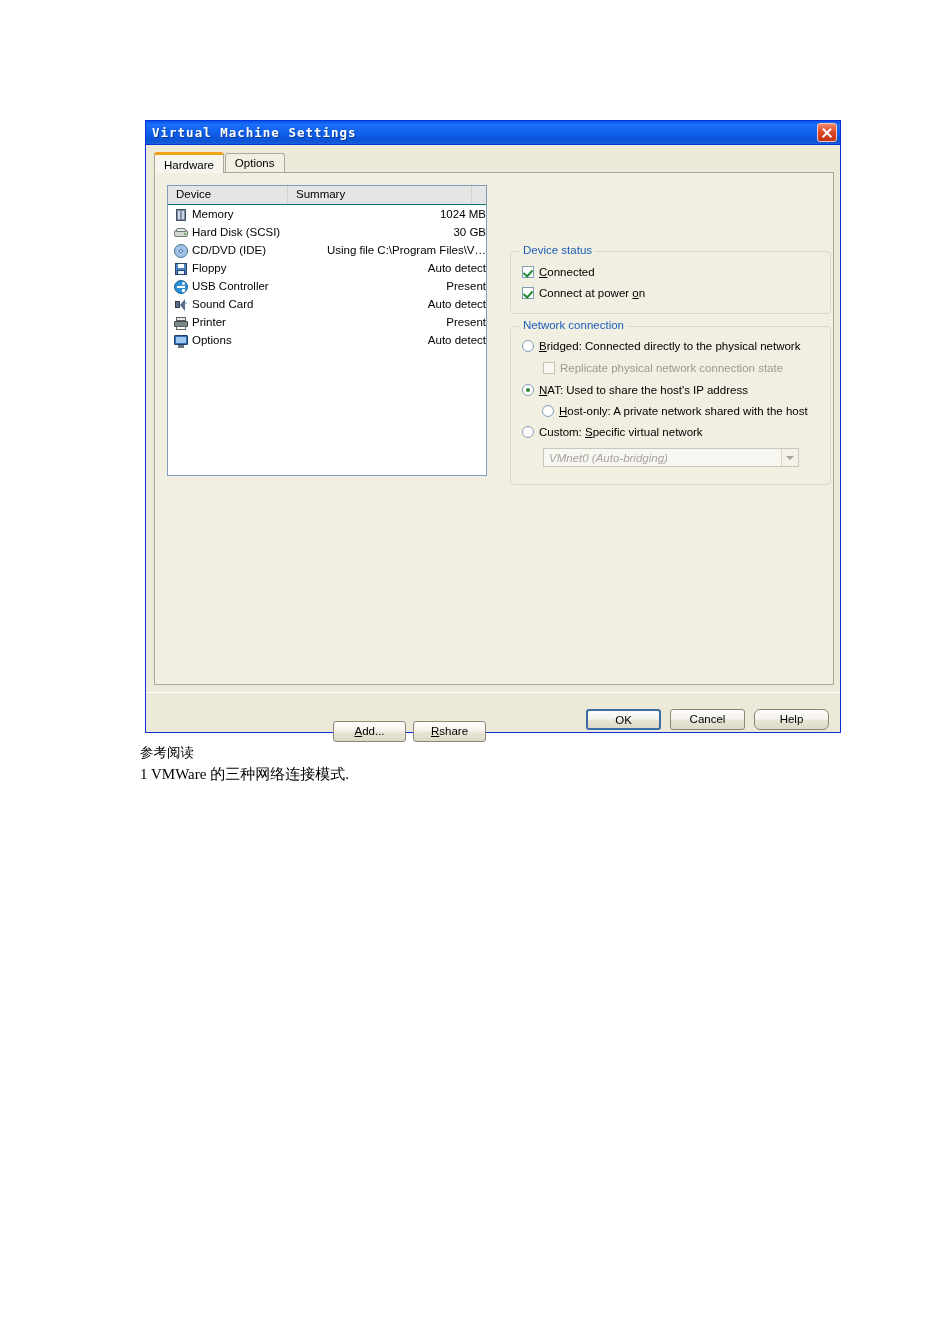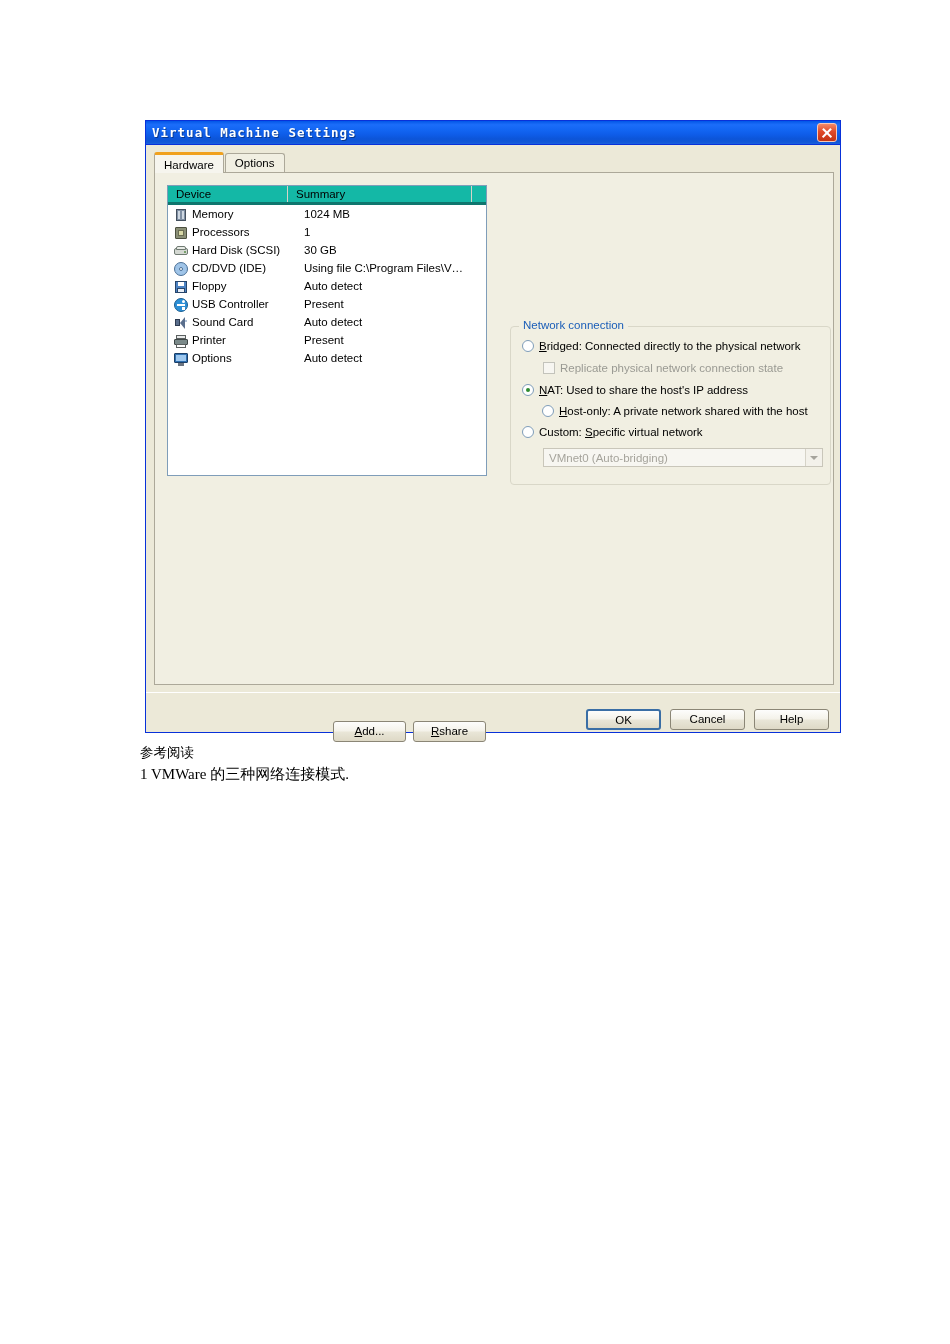--- a/index.html
+++ b/index.html
@@ -132,22 +132,22 @@
     height: 291px;
     background: #ffffff;
     border: 1px solid #7f9db9;
     box-sizing: border-box;
     overflow: hidden;
   }
 
   .list-header {
     display: flex;
     height: 19px;
-    background: #14b8a6;
-    border-bottom: 3px solid #0f766e;
+    background: #e5e5e5;
+    border-bottom: 1px solid #0f766e;
     font-size: 11.5px;
     color: #000;
     box-sizing: border-box;
   }
   .hcell {
     padding: 2px 0 0 8px;
     box-sizing: border-box;
     border-right: 1px solid #d6d3c8;
     white-space: nowrap;
   }
@@ -174,21 +174,21 @@
     margin-right: 1px;
   }
   .row-icon {
     width: 16px;
     height: 15px;
     margin-right: 3px;
     flex: 0 0 16px;
     position: relative;
   }
   .row-name { width: 112px; overflow: hidden; }
-  .row-sum  { flex: 1; overflow: hidden; }
+  .row-sum  { flex: 1; overflow: hidden; text-align: right; }
 
   
   .ic { position: absolute; box-sizing: border-box; }
 
   
   .i-mem .a { left:3px; top:2px; width:10px; height:12px; background:#7f8fa3; border:1px solid #44505e; }
   .i-mem .b { left:5px; top:4px; width:2px; height:8px; background:#cfd8e2; }
   .i-mem .c { left:9px; top:4px; width:2px; height:8px; background:#cfd8e2; }
   
   .i-cpu .a { left:2px; top:2px; width:12px; height:12px; background:#8a8f77; border:1px solid #4c4f3f; border-radius:1px;}
@@ -350,21 +350,21 @@
   
   .footer-sep {
     position: absolute;
     left: 0; top: 571px;
     width: 100%;
     height: 1px;
     background: #ffffff;
   }
   #ok-btn     { position:absolute; left:440px; top:588px; width:75px; height:21px; line-height:18px; }
   #cancel-btn { position:absolute; left:524px; top:588px; width:75px; height:21px; line-height:19px; }
-  #help-btn   { position:absolute; left:608px; top:588px; width:75px; height:21px; line-height:19px; }
+  #help-btn   { position:absolute; left:608px; top:588px; width:75px; height:21px; line-height:19px;border-radius:6px; }
 
   
   .doc-text {
     position: absolute;
     left: 140px;
     font-family: "Liberation Serif", "DejaVu Serif", serif;
     color: #000;
     white-space: nowrap;
   }
   #note-line-1 { top: 744px; font-size: 13.5px; }
@@ -400,28 +400,20 @@
         <div class="list-row">
           <span class="row-icon i-mem">
             <i class="ic a"></i>
               <i class="ic b"></i>
               <i class="ic c"></i>
           </span>
           <span class="row-name">Memory</span>
           <span class="row-sum">1024 MB</span>
         </div>
 
-        <div class="list-row">
-          <span class="row-icon i-cpu">
-            <i class="ic a"></i>
-              <i class="ic b"></i>
-          </span>
-          <span class="row-name">Processors</span>
-          <span class="row-sum">1</span>
-        </div>
 
         <div class="list-row">
           <span class="row-icon i-hdd">
             <i class="ic a"></i>
               <i class="ic b"></i>
               <i class="ic c"></i>
           </span>
           <span class="row-name">Hard Disk (SCSI)</span>
           <span class="row-sum">30 GB</span>
         </div>
@@ -489,20 +481,33 @@
 
       </div>
 
       <div class="btn" id="add-btn">
         <span class="acc">A</span><span>dd...</span>
       </div>
       <div class="btn" id="remove-btn">
         <span class="acc">R</span><span>share</span>
       </div>
 
+      <div class="group" id="grp-device-status">
+        <div class="glabel">Device status</div>
+
+        <div class="chkrow" style="left:11px; top:14px;">
+          <span class="checkbox checked"></span>
+          <span><span class="acc">C</span>onnected</span>
+        </div>
+
+        <div class="chkrow" style="left:11px; top:35px;">
+          <span class="checkbox checked"></span>
+          <span>Connect at power <span class="acc">o</span>n</span>
+        </div>
+      </div>
 
       <div class="group" id="grp-network-conn">
         <div class="glabel">Network connection</div>
 
         <div class="radrow" style="left:11px; top:13px;">
           <span class="radio"></span>
           <span><span class="acc">B</span>ridged: Connected directly to the physical network</span>
         </div>
 
         <div class="chkrow disabled" style="left:32px; top:35px;">
@@ -518,21 +523,21 @@
         <div class="radrow" style="left:11px; top:78px;padding-left:20px;">
           <span class="radio"></span>
           <span><span class="acc">H</span>ost-only: A private network shared with the host</span>
         </div>
 
         <div class="radrow" style="left:11px; top:99px;">
           <span class="radio"></span>
           <span>Custom: <span class="acc">S</span>pecific virtual network</span>
         </div>
 
-        <div class="combo" style="left:32px; top:121px; width:280px; height:19px;">
+        <div class="combo" style="left:32px; top:121px; width:256px; height:19px;font-style:italic;">
           <span>VMnet0 (Auto-bridging)</span>
           <span class="arrowbox"></span>
         </div>
       </div>
 
     </div>
 
     <div class="footer-sep"></div>
 
     <div class="btn default" id="ok-btn">OK</div>

